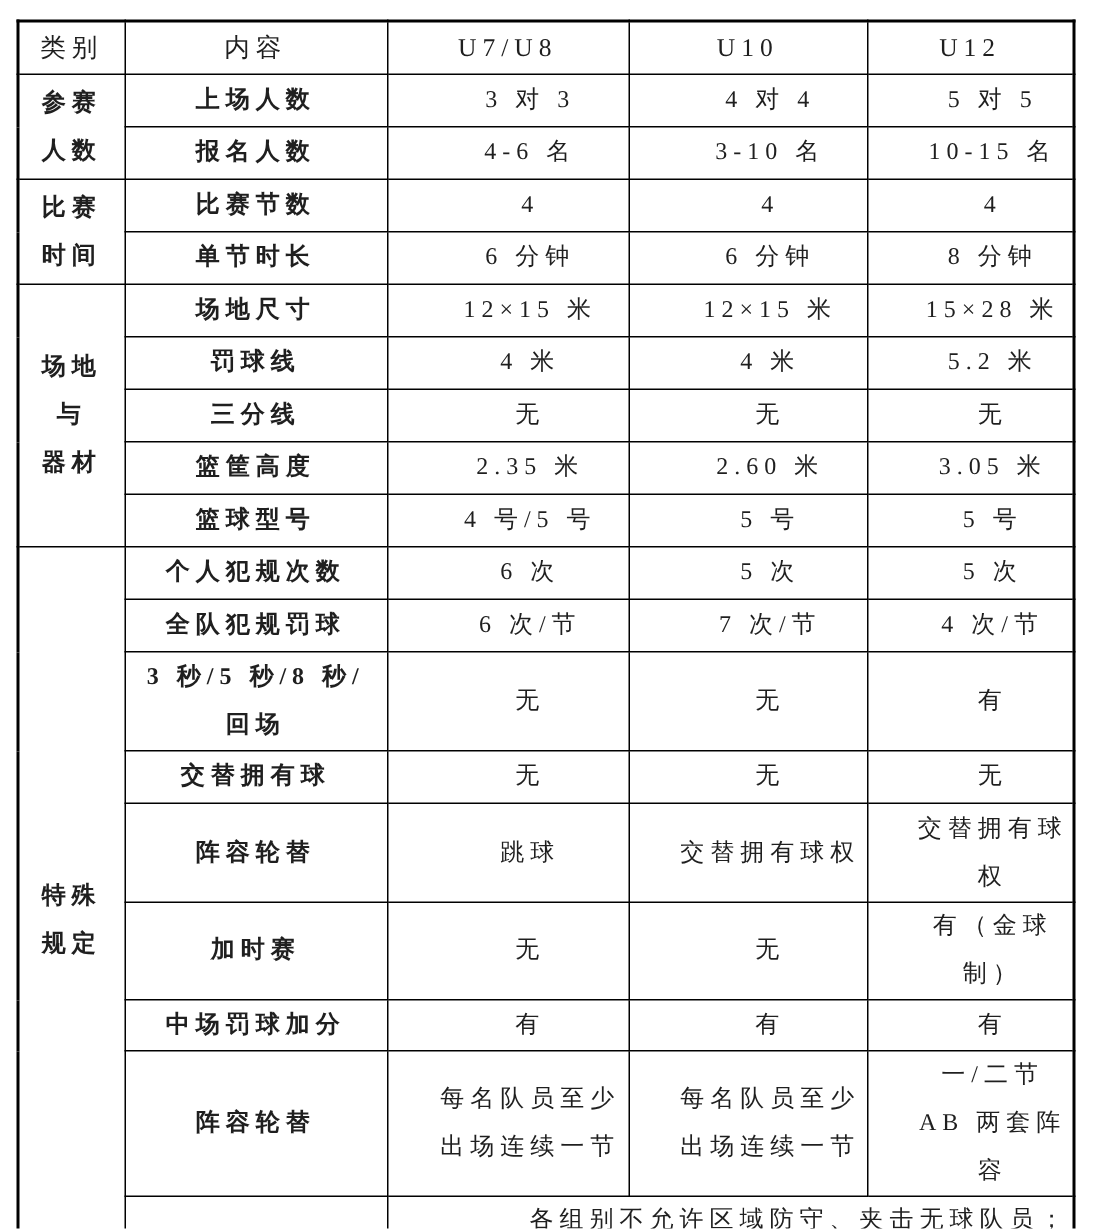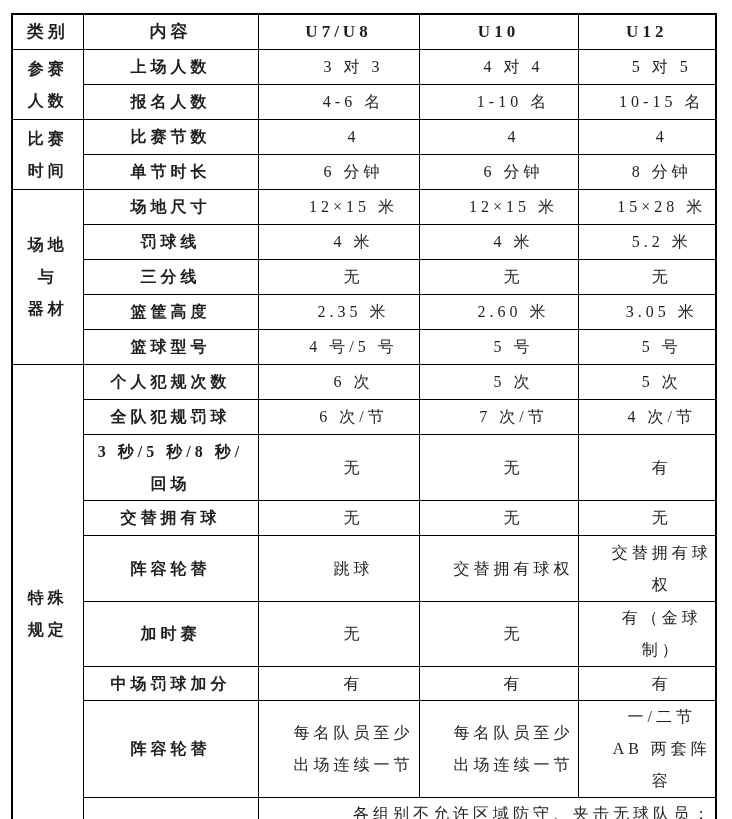--- a/index.html
+++ b/index.html
@@ -23,21 +23,21 @@
     border: 1px solid #000;
     text-align: center;
     vertical-align: middle;
     font-size: 16px;
     line-height: 2;
     letter-spacing: 4px;
     padding: 0 2px;
     white-space: pre-line;
     overflow: hidden;
   }
-  td.hdr   { font-weight: bold; font-size: 17px; }
+  td.hdr   { font-weight: normal; font-size: 17px; }
   td.cat   { font-weight: bold; }
   td.lbl   { font-weight: bold; margin-left: 28px; }
   td.val   { font-weight: normal; padding-left: 32px; }
   td.merged-val {
     text-align: right;
     padding-left: 19px;
     font-weight: normal;
   }
   tr.h32 { height: 32px; }
   tr.h35 { height: 35px; }
@@ -70,21 +70,21 @@
     <td class="cat" rowspan="2">参赛
 人数</td>
     <td class="lbl">上场人数</td>
     <td class="val">3 对 3</td>
     <td class="val">4 对 4</td>
     <td class="val">5 对 5</td>
   </tr>
   <tr class="h35">
     <td class="lbl">报名人数</td>
     <td class="val">4-6 名</td>
-    <td class="val">1-10 名</td>
+    <td class="val">3-10 名</td>
     <td class="val">10-15 名</td>
   </tr>
 
   <tr class="h35">
     <td class="cat" rowspan="2">比赛
 时间</td>
     <td class="lbl">比赛节数</td>
     <td class="val">4</td>
     <td class="val">4</td>
     <td class="val">4</td>

